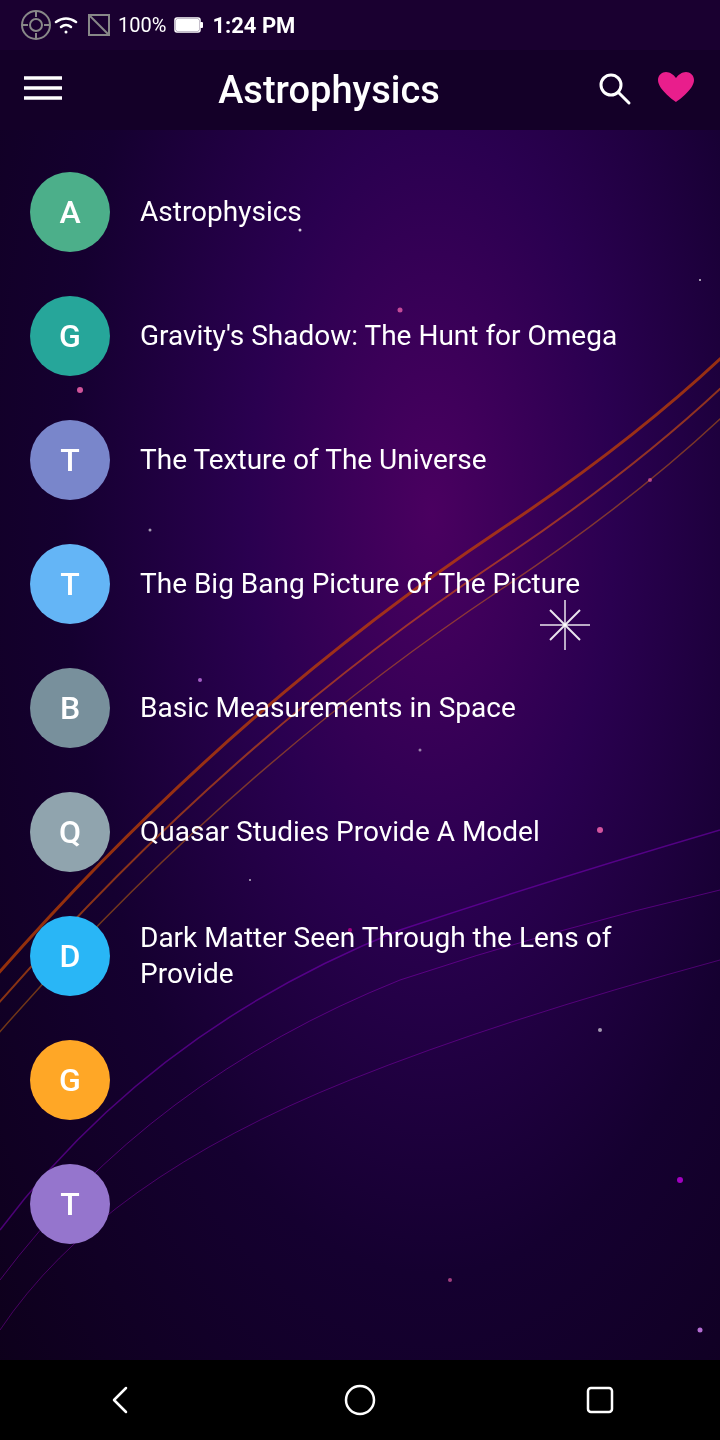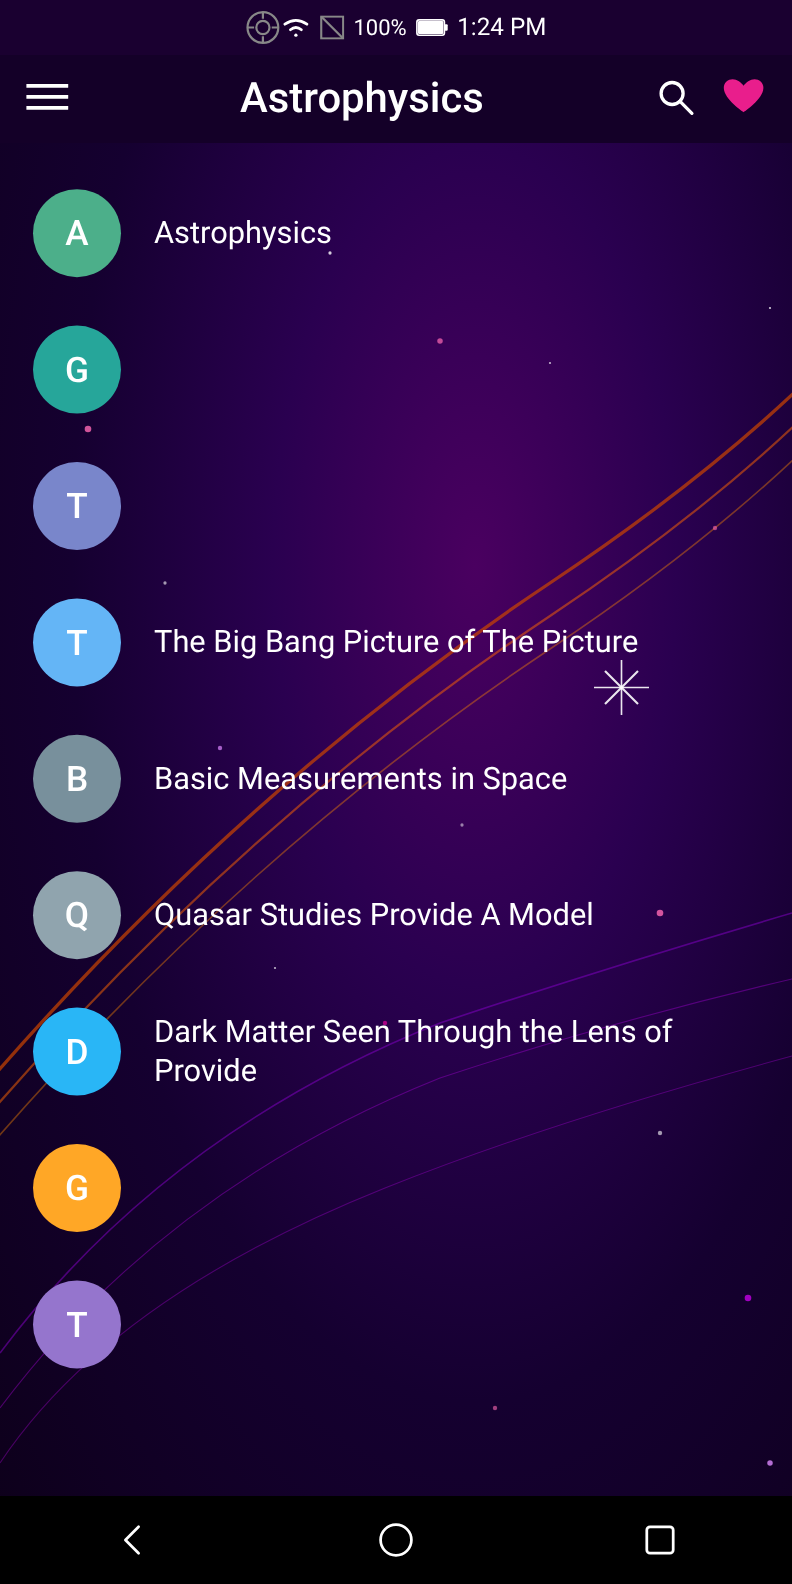--- a/index.html
+++ b/index.html
@@ -13,38 +13,38 @@
       overflow-x: hidden;
     }
 
     
     .status-bar {
       width: 100%;
       height: 50px;
       background: #1a0030;
       display: flex;
       align-items: center;
-      justify-content: center;
+      justify-content: flex-start;
       padding: 0 20px;
     }
     .status-left {
       display: flex;
       align-items: center;
     }
     .status-right {
       display: flex;
       align-items: center;
       gap: 8px;
       font-size: 22px;
       color: white;
     }
     .status-time {
       font-size: 22px;
       color: white;
-      font-weight: 400;
+      font-weight: 700;
     }
 
     
     .header {
       width: 100%;
       height: 80px;
       background: rgba(20, 0, 40, 0.9);
       display: flex;
       align-items: center;
       justify-content: space-between;
@@ -242,25 +242,27 @@
   <div class="list-item" style="cursor: pointer;">
       <div class="avatar" style="background:#4caf8a;">
         A
       </div>
       <span class="item-text">Astrophysics</span>
     </div>
       <div class="list-item" style="cursor: pointer;">
       <div class="avatar" style="background:#26a69a;">
         G
       </div>
+      <span class="item-text">Gravity's Shadow: The Hunt for Omega</span>
     </div>
       <div class="list-item" style="cursor: pointer;">
       <div class="avatar" style="background:#7986cb;">
         T
       </div>
+      <span class="item-text">The Texture of The Universe</span>
     </div>
       <div class="list-item" style="cursor: pointer;">
       <div class="avatar" style="background:#64b5f6;">
         T
       </div>
       <span class="item-text">The Big Bang Picture of The Picture</span>
     </div>
       <div class="list-item" style="cursor: pointer;">
       <div class="avatar" style="background:#78909c;">
         B

